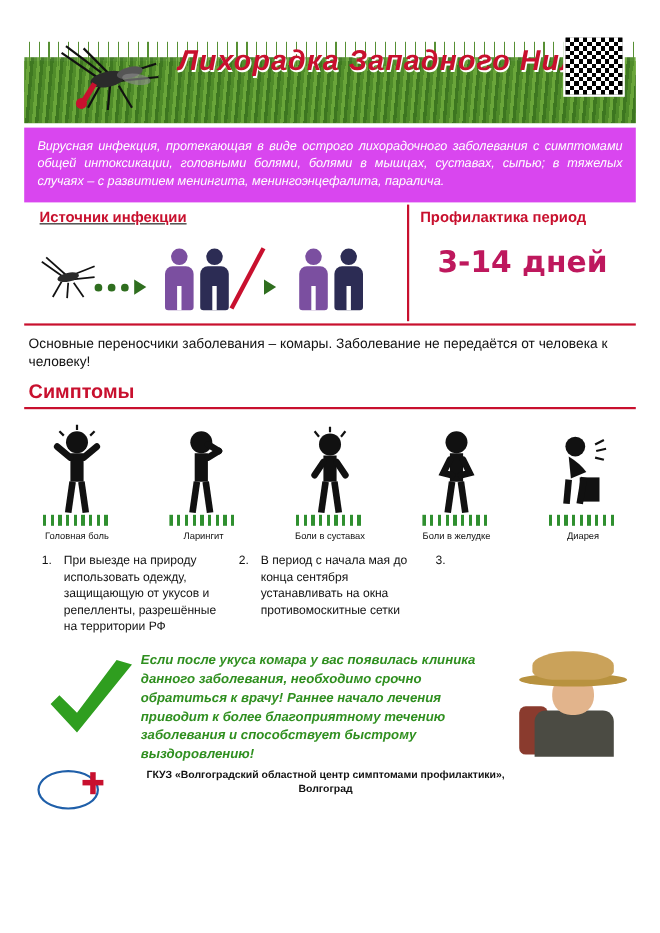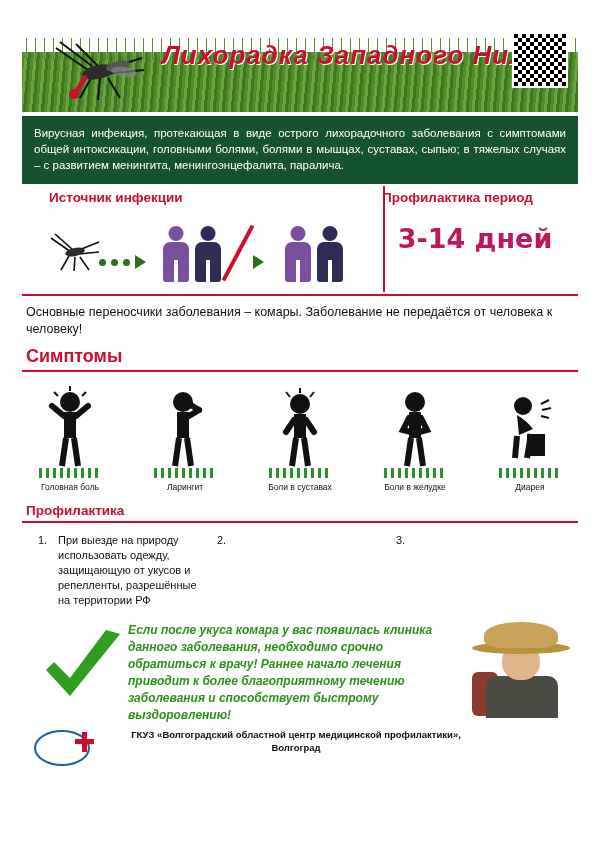--- a/index.html
+++ b/index.html
@@ -53,38 +53,40 @@
     border:2px solid #fff;
     z-index:4;
   }
   .mosq-head{
     position:absolute;left:24px;top:16px;width:110px;height:70px;z-index:5;
   }
 
   
   .desc{
     margin-top:4px;
-    background:#14532d;
+    background:#d946ef;
     color:#ffffff;
+    font-style:italic;
     font-size:11.5px;
     line-height:16px;
     padding:9px 12px 11px 12px;
     text-align:justify;
   }
 
   
   .two-col{
     position:relative;
     height:108px;
     border-bottom:2px solid #c8102e;
     margin-top:2px;
   }
   .col-left{
-    position:absolute;left:17px;top:0;width:344px;height:106px;
+    position:absolute;left:4px;top:0;width:344px;height:106px;
     border-right:2px solid #c8102e;
+    text-decoration:underline;
   }
   .col-right{
     position:absolute;left:350px;top:0;width:206px;height:106px;
   }
   .sec-title{
     color:#c8102e;font-weight:bold;font-size:13.5px;
     padding:4px 0 0 10px;
   }
   .incub-val{
     color:#be185d;font-weight:bold;font-size:27px;
@@ -378,28 +380,28 @@
           </g>
         </svg>
         <div class="sgrass"></div>
       </div>
       <div class="cap">Диарея</div>
     </div>
 
 
   </div>
 
-  <div class="prev-title">Профилактика</div>
   <div class="prev-cols">
     <div class="prev-item">
       <span class="prev-num">1.</span>
       <span>При выезде на природу использовать одежду, защищающую от укусов и репелленты, разрешённые на территории РФ</span>
     </div>
     <div class="prev-item">
       <span class="prev-num">2.</span>
+      <span>В период с начала мая до конца сентября устанавливать на окна противомоскитные сетки</span>
     </div>
     <div class="prev-item">
       <span class="prev-num">3.</span>
     </div>
   </div>
 
   <div class="cta">
     <svg class="check" viewBox="0 0 86 78">
       <path d="M6 40 L30 66 L80 4 L66 0 L30 48 L14 32 Z" fill="#2f9e1f"></path>
     </svg>
@@ -413,18 +415,18 @@
     </div>
   </div>
 
   <div class="footer">
     <div class="logo">
       <div class="logo-circle"></div>
       <div class="logo-cross-v"></div>
       <div class="logo-cross-h"></div>
     </div>
     <div class="footer-text">
-      <div>ГКУЗ «Волгоградский областной центр медицинской профилактики»,</div>
+      <div>ГКУЗ «Волгоградский областной центр симптомами профилактики»,</div>
       <div>Волгоград</div>
     </div>
   </div>
 
 </div>
 
 </body></html>

